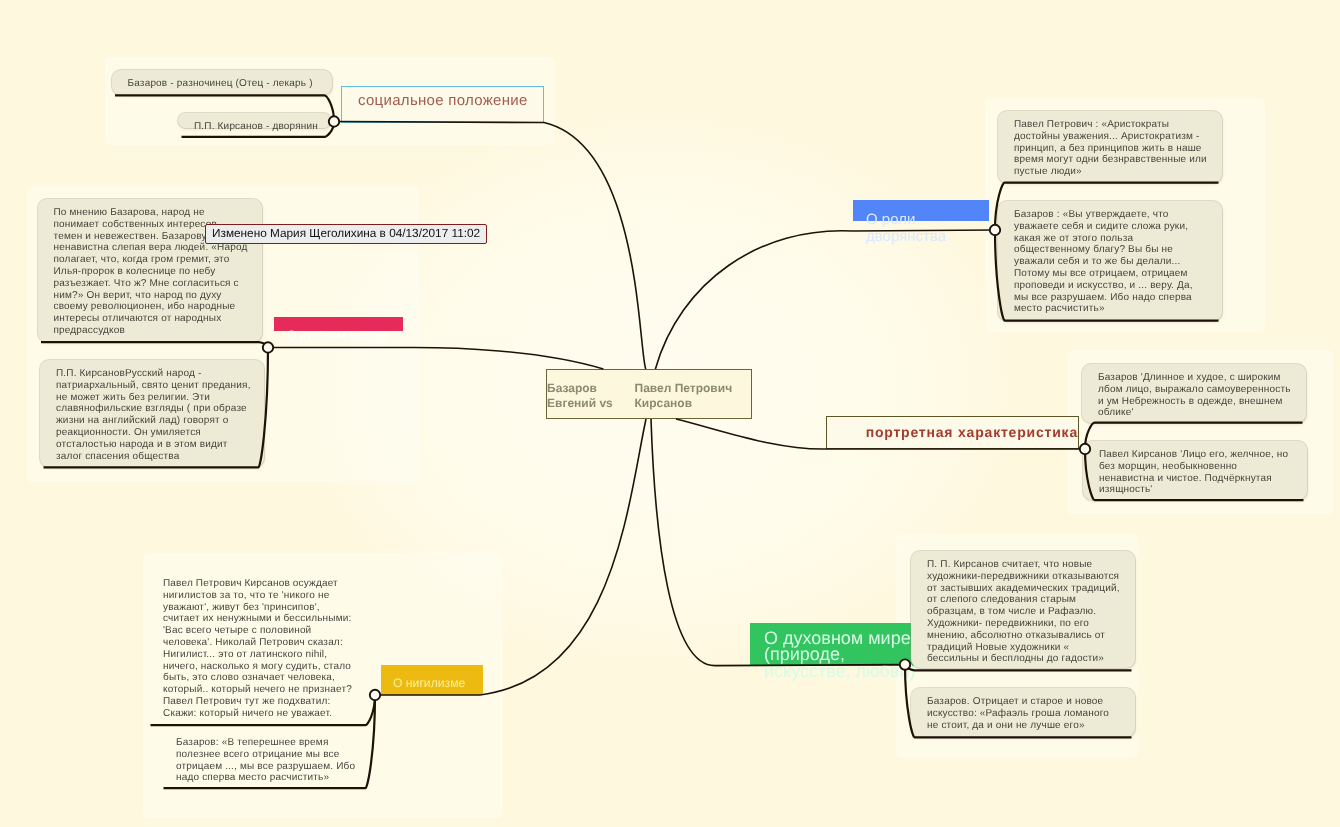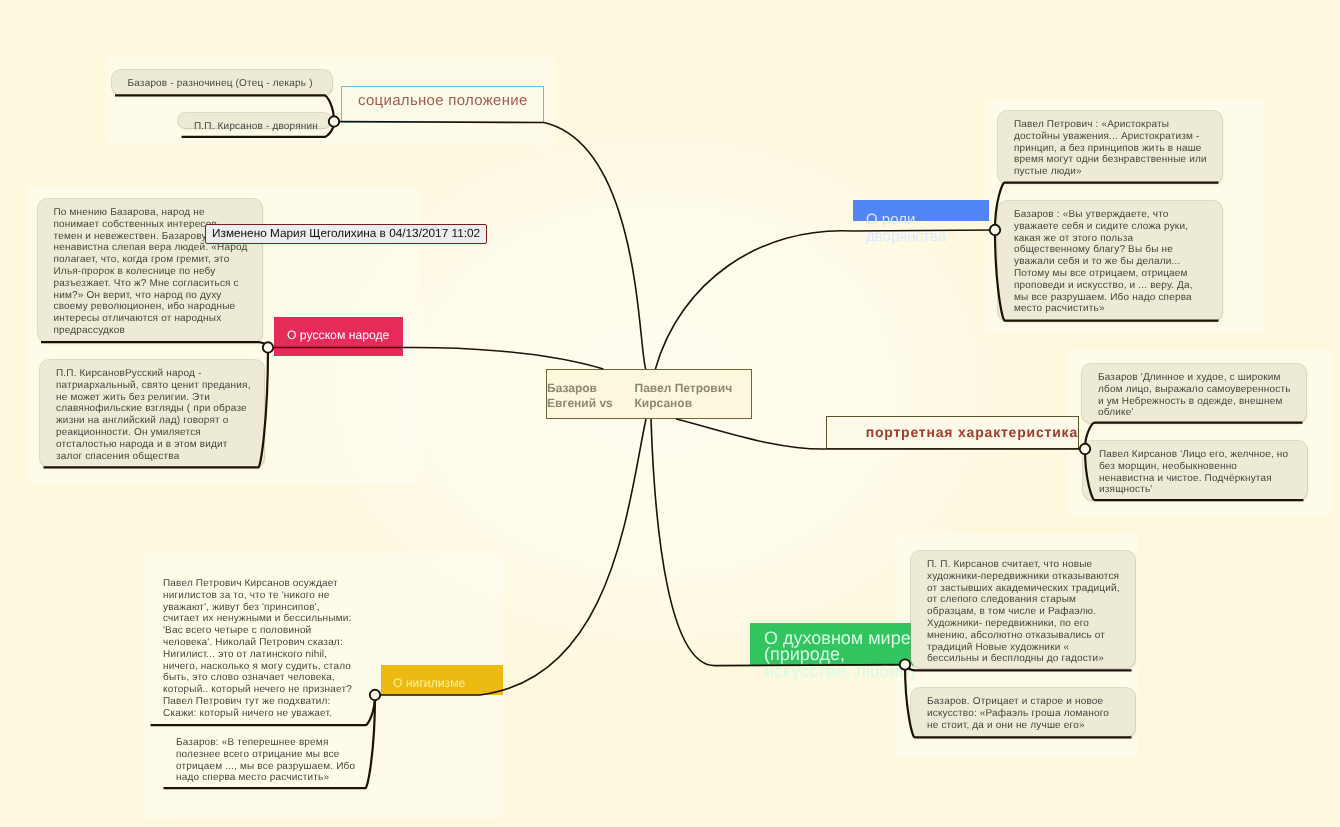--- a/index.html
+++ b/index.html
@@ -39,26 +39,26 @@
   <div class="branchbg" style="left:896px;top:534px;width:242px;height:224px"></div>
   <div class="node" id="center" style="left:546px;top:369px;width:206px;height:50px">
     <div>Базаров Евгений vs</div>
     <div>Павел Петрович Кирсанов</div>
   </div>
   <div class="node topic" style="left: 341px; top: 86px; width: 203px; height: 36.5px; font-size: 15px; letter-spacing: 0.3px; padding: 5px 0px 0px 16px; border: 1px solid rgb(95, 192, 224); background: rgb(253, 250, 233); color: rgb(160, 93, 75);">
     <span>социальное положение</span>
   </div>
   <div class="node leaf" style="left:111.5px;top:69.5px;width:220px;height:25.8px">Базаров - разночинец (Отец - лекарь )</div>
   <div class="node leaf" style="left:178px;top:113px;width:153px;height:15px">П.П. Кирсанов - дворянин</div>
-  <div class="node topic" style="left: 274px; top: 317px; width: 129px; height: 39px; font-size: 12.2px; padding: 11px 0px 0px 13px; background-color: rgb(230, 42, 89); color: rgb(255, 255, 255);">
+  <div class="node topic" style="left: 274px; top: 317px; width: 129px; height: 14px; font-size: 12.2px; padding: 11px 0px 0px 13px; background-color: rgb(230, 42, 89); color: rgb(255, 255, 255);">
     <span>О русском народе</span>
   </div>
   <div class="node leaf" style="left:37.5px;top:199px;width:224px;height:143.1px">По мнению Базарова, народ не понимает собственных интересов, темен и невежествен. Базарову ненавистна слепая вера людей. «Народ полагает, что, когда гром гремит, это Илья-пророк в колеснице по небу разъезжает. Что ж? Мне согласиться с ним?» Он верит, что народ по духу своему революционен, ибо народные интересы отличаются от народных предрассудков</div>
   <div class="node leaf" style="left:40px;top:360px;width:224px;height:107.4px">П.П. КирсановРусский народ - патриархальный, свято ценит предания, не может жить без религии. Эти славянофильские взгляды ( при образе жизни на английский лад) говорят о реакционности. Он умиляется отсталостью народа и в этом видит залог спасения общества</div>
-  <div class="node topic" style="left: 381px; top: 664.5px; width: 122px; height: 30.5px; font-size: 12.2px; padding: 11.5px 0px 0px 12px; background-color: rgb(237, 186, 18); color: rgb(253, 240, 154);">
+  <div class="node topic" style="left: 381px; top: 664.5px; width: 102px; height: 30.5px; font-size: 12.2px; padding: 11.5px 0px 0px 12px; background-color: rgb(237, 186, 18); color: rgb(253, 240, 154);">
     <span>О нигилизме</span>
   </div>
   <div class="node leaf plain" style="left:147px;top:570px;width:221px;height:155.1px">Павел Петрович Кирсанов осуждает нигилистов за то, что те 'никого не уважают', живут без 'принсипов', считает их ненужными и бессильными: 'Вас всего четыре с половиной человека'. Николай Петрович сказал: Нигилист... это от латинского nihil, ничего, насколько я могу судить, стало быть, это слово означает человека, который.. который нечего не признает? Павел Петрович тут же подхватил: Скажи: который ничего не уважает.</div>
   <div class="node leaf plain" style="left:160px;top:729px;width:210px;height:59.2px">Базаров: «В теперешнее время полезнее всего отрицание мы все отрицаем ..., мы все разрушаем. Ибо надо сперва место расчистить»</div>
   <div class="node topic" style="left: 853px; top: 200px; width: 136px; height: 21px; font-size: 15px; padding: 11px 0px 8px 13px; background-color: rgb(82, 133, 248); color: rgb(219, 234, 255);">
     <span>О роли дворянства</span>
   </div>
   <div class="node leaf" style="left:998px;top:111px;width:224px;height:71.6px">Павел Петрович : «Аристократы достойны уважения... Аристократизм - принцип, а без принципов жить в наше время могут одни безнравственные или пустые люди»</div>
   <div class="node leaf" style="left:998px;top:201px;width:224px;height:119.6px">Базаров : «Вы утверждаете, что уважаете себя и сидите сложа руки, какая же от этого польза общественному благу? Вы бы не уважали себя и то же бы делали... Потому мы все отрицаем, отрицаем проповеди и искусство, и ... веру. Да, мы все разрушаем. Ибо надо сперва место расчистить»</div>
   <div class="node topic" style="left: 826px; top: 416px; width: 253px; height: 33px; font-size: 14px; font-weight: bold; letter-spacing: 0.8px; padding: 6.8px 0px 0px 15px; border: 1px solid rgb(92, 85, 39); background: rgb(253, 250, 233); color: rgb(163, 60, 46); justify-content: flex-end;">

